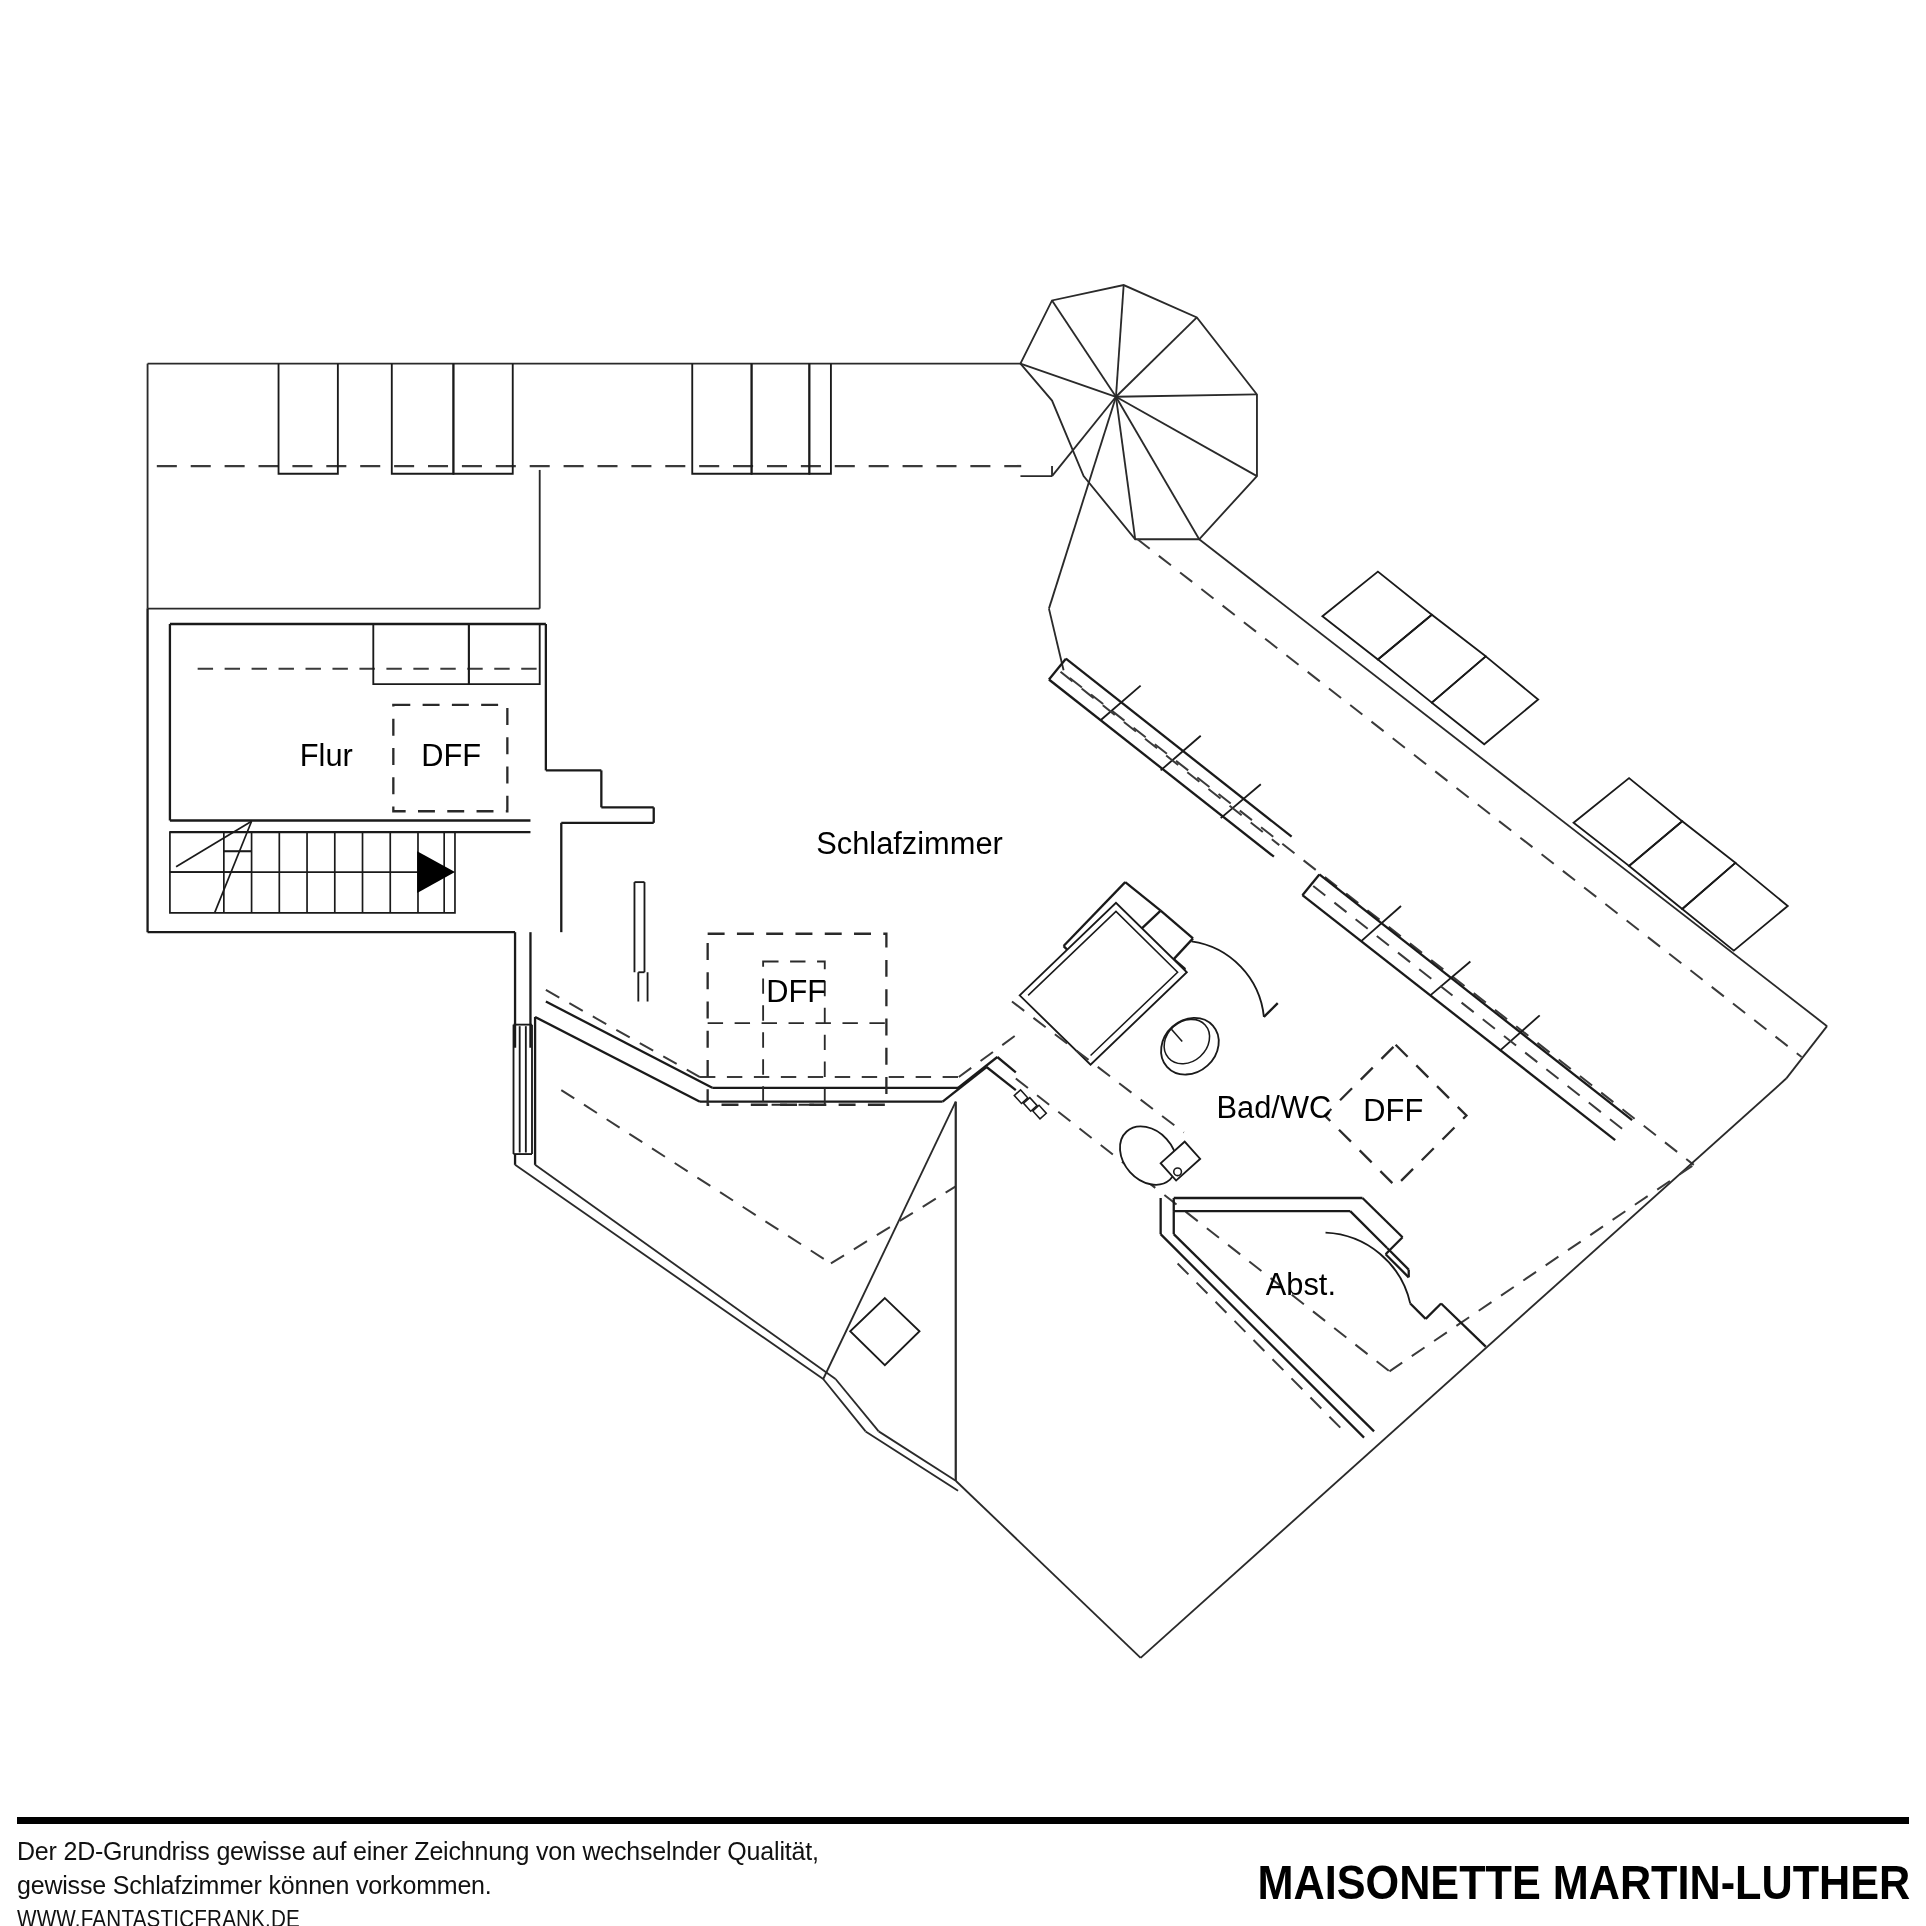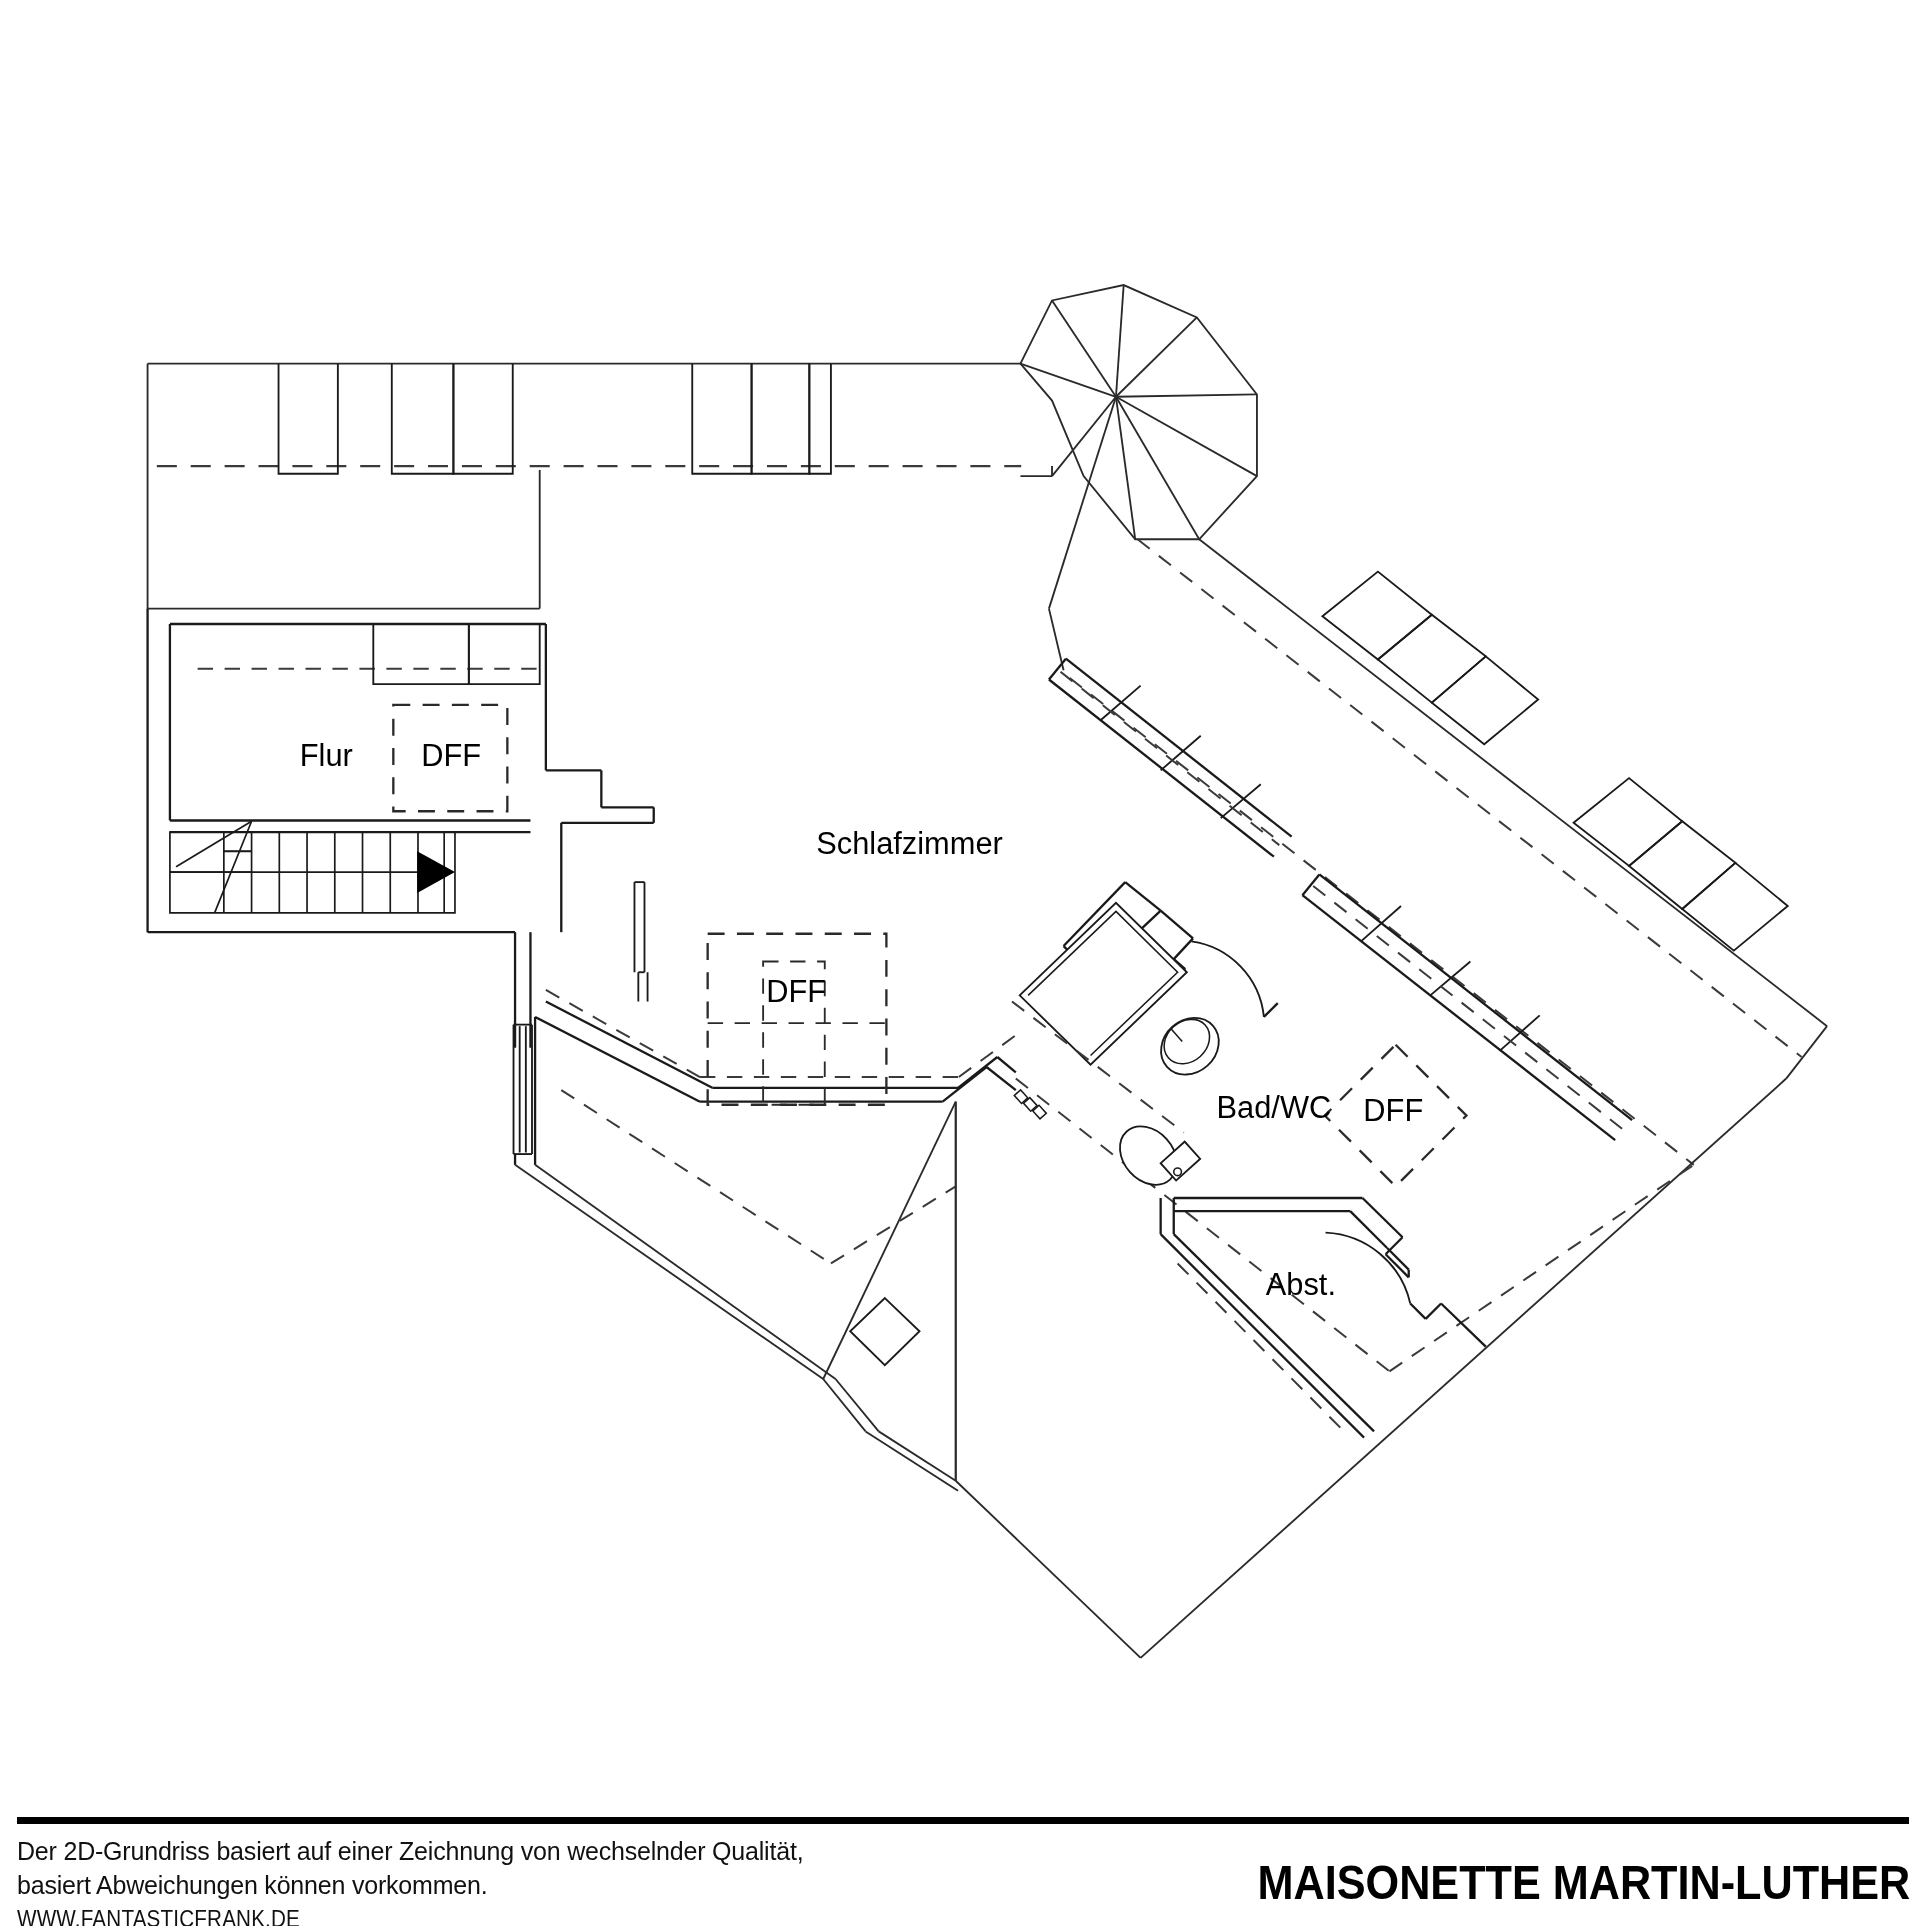--- a/index.html
+++ b/index.html
@@ -398,19 +398,19 @@
     <text class="dff-label" x="557" y="984">DFF</text>
     <text class="dff-label" x="1005" y="1290">DFF</text>
     <text class="dff-label" x="1780" y="1445">DFF</text>
 
   </svg>
 </div>
 
 <div id="footer">
   <div id="footer-rule"></div>
   <div id="disclaimer">
-    <span class="line">Der 2D-Grundriss basiert auf einer Zeichnung von wechselnder Qualität,</span>
-    <span class="line">basiert Abweichungen können vorkommen.</span>
+    <span class="line">Der 2D-Grundriss gewisse auf einer Zeichnung von wechselnder Qualität,</span>
+    <span class="line">gewisse Schlafzimmer können vorkommen.</span>
     <span id="brand-url">WWW.FANTASTICFRANK.DE</span>
   </div>
   <div id="plan-title">MAISONETTE MARTIN-LUTHER</div>
 </div>
 
 
 </body></html>

